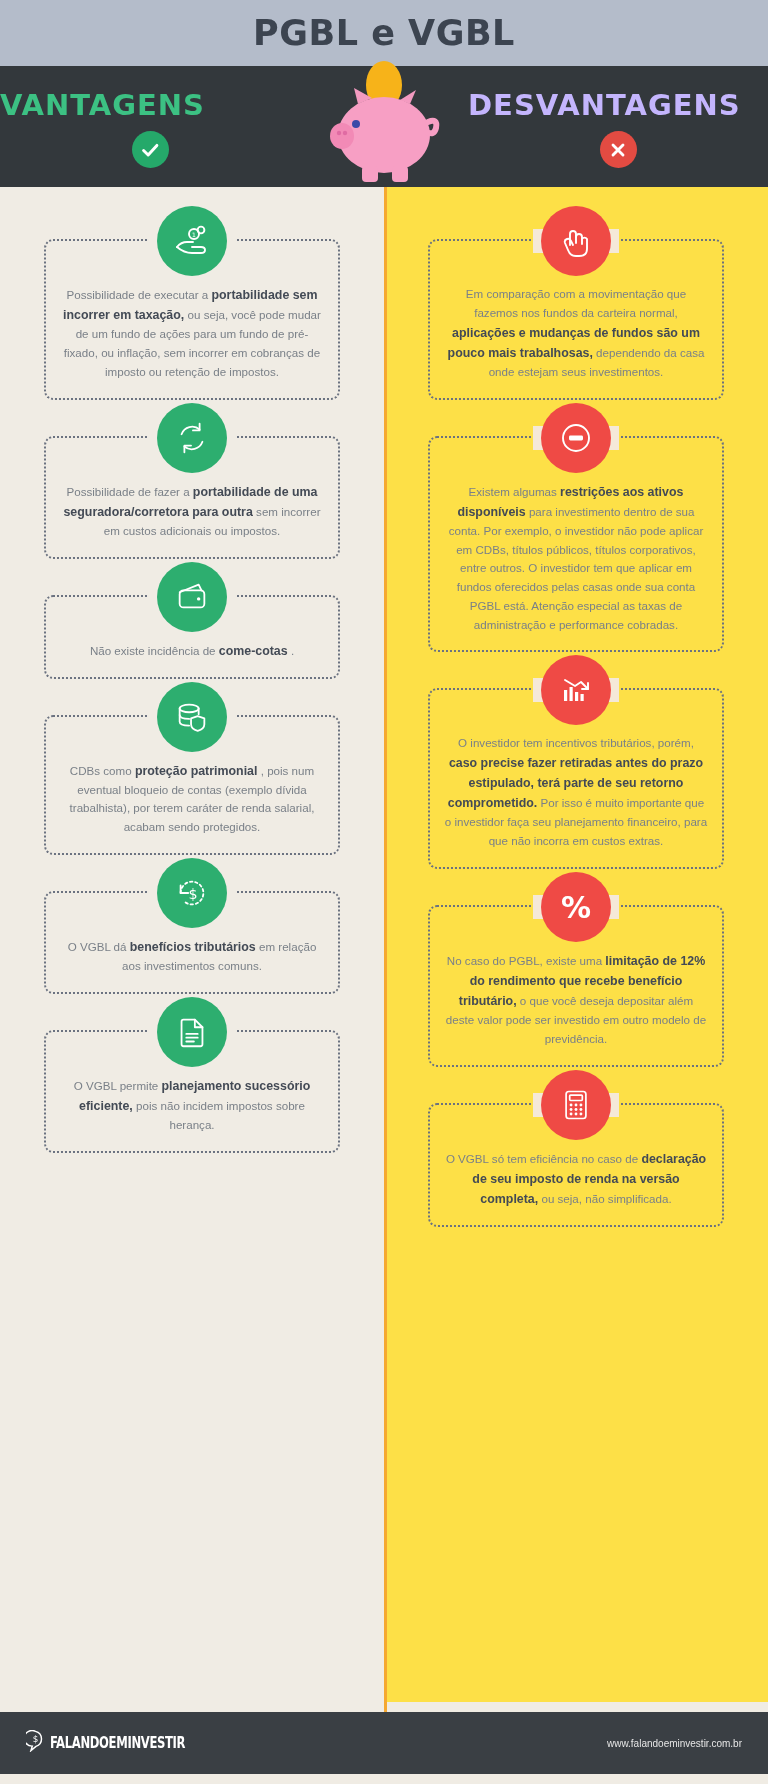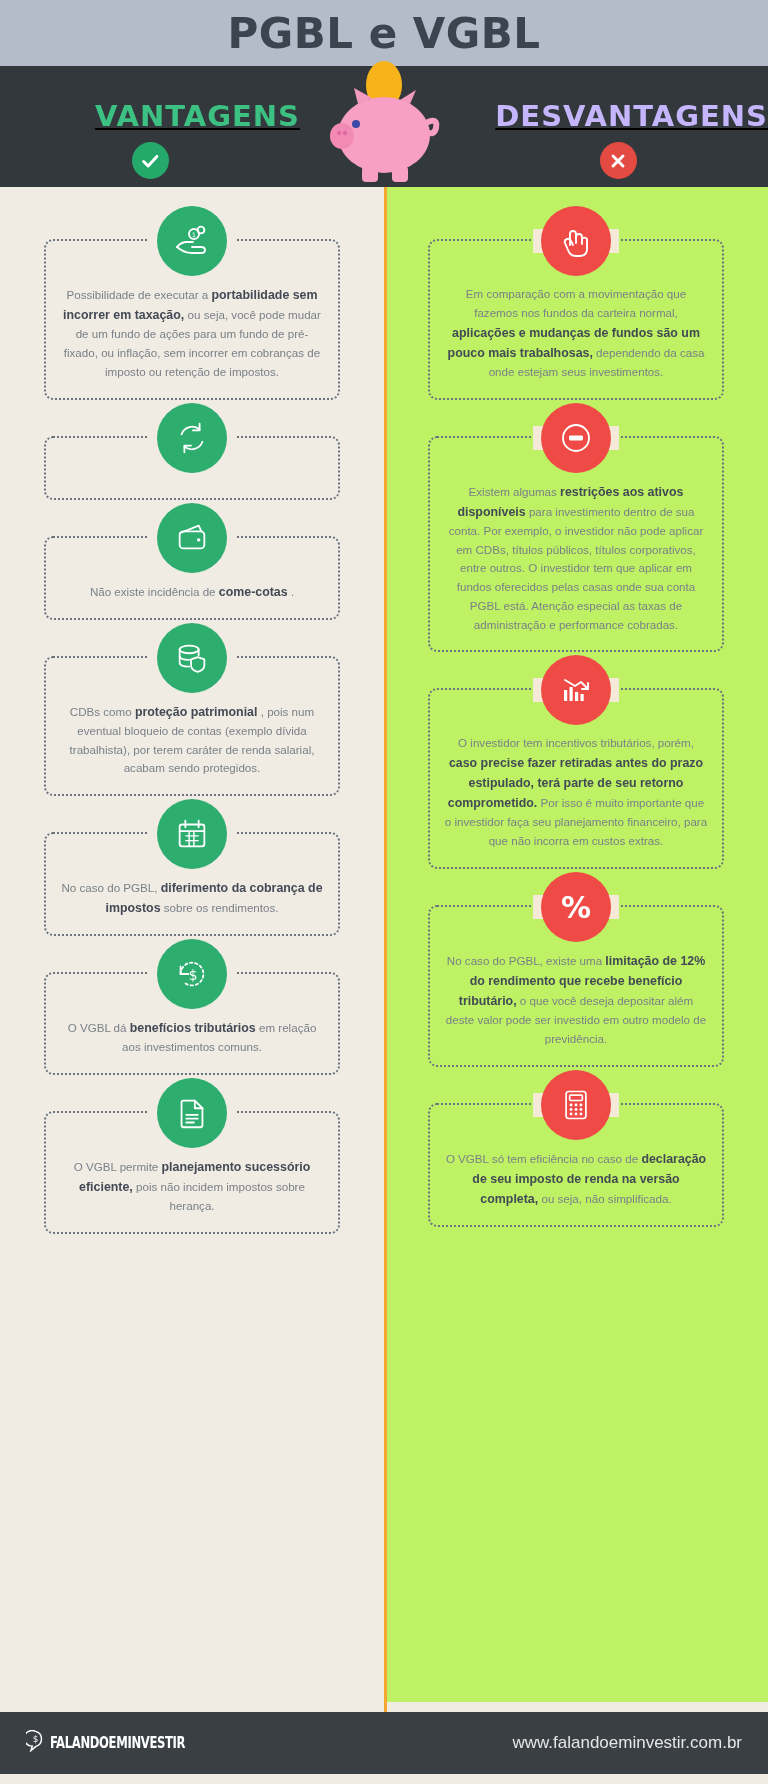--- a/index.html
+++ b/index.html
@@ -21,43 +21,42 @@
 
   
   .title-bar {
     height: 66px;
     background: #b4bcca;
     display: flex;
     align-items: center;
     justify-content: center;
   }
   .title-bar h1 {
-    font-size: 42px;
+    font-size: 35px;
     font-weight: 700;
     color: #3c4450;
     letter-spacing: 0.5px;
     font-family: "DejaVu Sans", "Liberation Sans", sans-serif;
   }
 
   
   .header {
     position: relative;
     height: 121px;
     background: #33383c;
     display: flex;
     align-items: flex-start;
     justify-content: space-between;
   }
   .header-col {
     width: 300px;
-    padding-top: 33px;
-    text-align: right;
+    padding-top: 22px;
+    text-align: left;
     position: relative;
     z-index: 3;
-    text-decoration: underline;
   }
   .header-col h2 {
     font-size: 29px;
     font-weight: 700;
     letter-spacing: 1px;
     font-family: "DejaVu Sans", "Liberation Sans", sans-serif;
   }
   .head-adv h2 { color: #3cc183; }
   .head-dis h2 { color: #c4b5fd; }
 
@@ -94,21 +93,21 @@
     display: flex;
     min-height: 1525px;
     padding-bottom: 10px;
   }
   .col {
     width: 384px;
     position: relative;
     padding: 0 22px;
   }
   .col-adv { background: #f0ece4; }
-  .col-dis { background: #bef264; }
+  .col-dis { background: #fde047; }
 
   
   .divider {
     position: absolute;
     left: 384px;
     top: 0;
     bottom: 0;
     width: 3px;
     background: #f5a831;
     z-index: 5;
@@ -188,21 +187,21 @@
   .brand-name {
     font-size: 15px;
     font-weight: 700;
     letter-spacing: -0.4px;
     font-family: "DejaVu Sans Condensed", "Liberation Sans Narrow", "Liberation Sans", sans-serif;
     transform: scaleX(0.86);
     transform-origin: left center;
   }
   .site-url {
     color: #e6e6e6;
-    font-size: 17px;
+    font-size: 10px;
   }
 </style>
 </head>
 <body>
 
 <div id="page">
 
   <div class="title-bar">
     <h1>PGBL e VGBL</h1>
   </div>
@@ -273,20 +272,21 @@
         <div class="card">
           <div class="icon-mask"></div>
           <div class="card-icon icon-green">
             <svg width="38" height="38" viewBox="0 0 40 40">
               <path d="M9 16 a12 12 0 0 1 19-5" fill="none" stroke="#ffffff" stroke-width="1.9" stroke-linecap="round" stroke-linejoin="round"></path>
               <path d="M28 5 v7 h-7" fill="none" stroke="#ffffff" stroke-width="1.9" stroke-linecap="round" stroke-linejoin="round"></path>
      <path d="M31 24 a12 12 0 0 1-19 5" fill="none" stroke="#ffffff" stroke-width="1.9" stroke-linecap="round" stroke-linejoin="round"></path>
               <path d="M12 35 v-7 h7" fill="none" stroke="#ffffff" stroke-width="1.9" stroke-linecap="round" stroke-linejoin="round"></path>
             </svg>
           </div>
+          <p><span>Possibilidade de fazer a</span> <b>portabilidade de uma seguradora/corretora para outra</b> <span>sem incorrer em custos adicionais ou impostos.</span> </p>
         </div>
         <div class="card">
           <div class="icon-mask"></div>
           <div class="card-icon icon-green">
             <svg width="38" height="38" viewBox="0 0 40 40">
               <rect x="7" y="13" width="26" height="18" rx="4" fill="none" stroke="#ffffff" stroke-width="1.9" stroke-linecap="round" stroke-linejoin="round"></rect>
      <path d="M7 15 L27 7 L30 13" fill="none" stroke="#ffffff" stroke-width="1.9" stroke-linecap="round" stroke-linejoin="round"></path>
               <circle cx="27" cy="22" r="1.8" fill="#fff"></circle>
             </svg>
           </div>
@@ -297,32 +297,20 @@
           <div class="card-icon icon-green">
             <svg width="38" height="38" viewBox="0 0 40 40">
               <ellipse cx="17" cy="11" rx="10" ry="4" fill="none" stroke="#ffffff" stroke-width="1.9" stroke-linecap="round" stroke-linejoin="round"></ellipse>
      <path d="M7 11 v14 q0 4 10 4" fill="none" stroke="#ffffff" stroke-width="1.9" stroke-linecap="round" stroke-linejoin="round"></path>
               <path d="M7 18 q0 4 10 4" fill="none" stroke="#ffffff" stroke-width="1.9" stroke-linecap="round" stroke-linejoin="round"></path>
      <path d="M27 11 v6" fill="none" stroke="#ffffff" stroke-width="1.9" stroke-linecap="round" stroke-linejoin="round"></path>
               <path d="M26 19 l7 2.5 v6 q0 5-7 7 q-7-2-7-7 v-6 z" fill="none" stroke="#ffffff" stroke-width="1.9" stroke-linecap="round" stroke-linejoin="round"></path>
             </svg>
           </div>
           <p><span>CDBs como </span> <b>proteção patrimonial</b> <span>, pois num eventual bloqueio de contas (exemplo dívida trabalhista), por terem caráter de renda salarial, acabam sendo protegidos.</span> </p>
-        </div>
-        <div class="card">
-          <div class="icon-mask"></div>
-          <div class="card-icon icon-green">
-            <svg width="38" height="38" viewBox="0 0 40 40">
-              <rect x="7" y="10" width="26" height="23" rx="2.5" fill="none" stroke="#ffffff" stroke-width="1.9" stroke-linecap="round" stroke-linejoin="round"></rect>
-     <path d="M7 17 h26" fill="none" stroke="#ffffff" stroke-width="1.9" stroke-linecap="round" stroke-linejoin="round"></path>
-              <path d="M13 6 v7 M27 6 v7" fill="none" stroke="#ffffff" stroke-width="1.9" stroke-linecap="round" stroke-linejoin="round"></path>
-     <path d="M13 22 h14 M13 27 h14 M17 17 v16 M22 17 v16" stroke="#fff" stroke-width="1.5" fill="none"></path>
-            </svg>
-          </div>
-          <p><span>No caso do PGBL,</span> <b>diferimento da cobrança de impostos</b> <span>sobre os rendimentos.</span> </p>
         </div>
         <div class="card">
           <div class="icon-mask"></div>
           <div class="card-icon icon-green">
             <svg width="38" height="38" viewBox="0 0 40 40">
               <path d="M8 20 a12 12 0 1 1 4 9" fill="none" stroke="#ffffff" stroke-width="1.9" stroke-linecap="round" stroke-linejoin="round" stroke-dasharray="2.5 3"></path>
      <path d="M8 12 v8 h8" fill="none" stroke="#ffffff" stroke-width="1.9" stroke-linecap="round" stroke-linejoin="round"></path>
               <text x="21" y="26" text-anchor="middle" font-size="15" fill="#fff" font-family="DejaVu Sans, sans-serif">$</text>
             </svg>
           </div>

